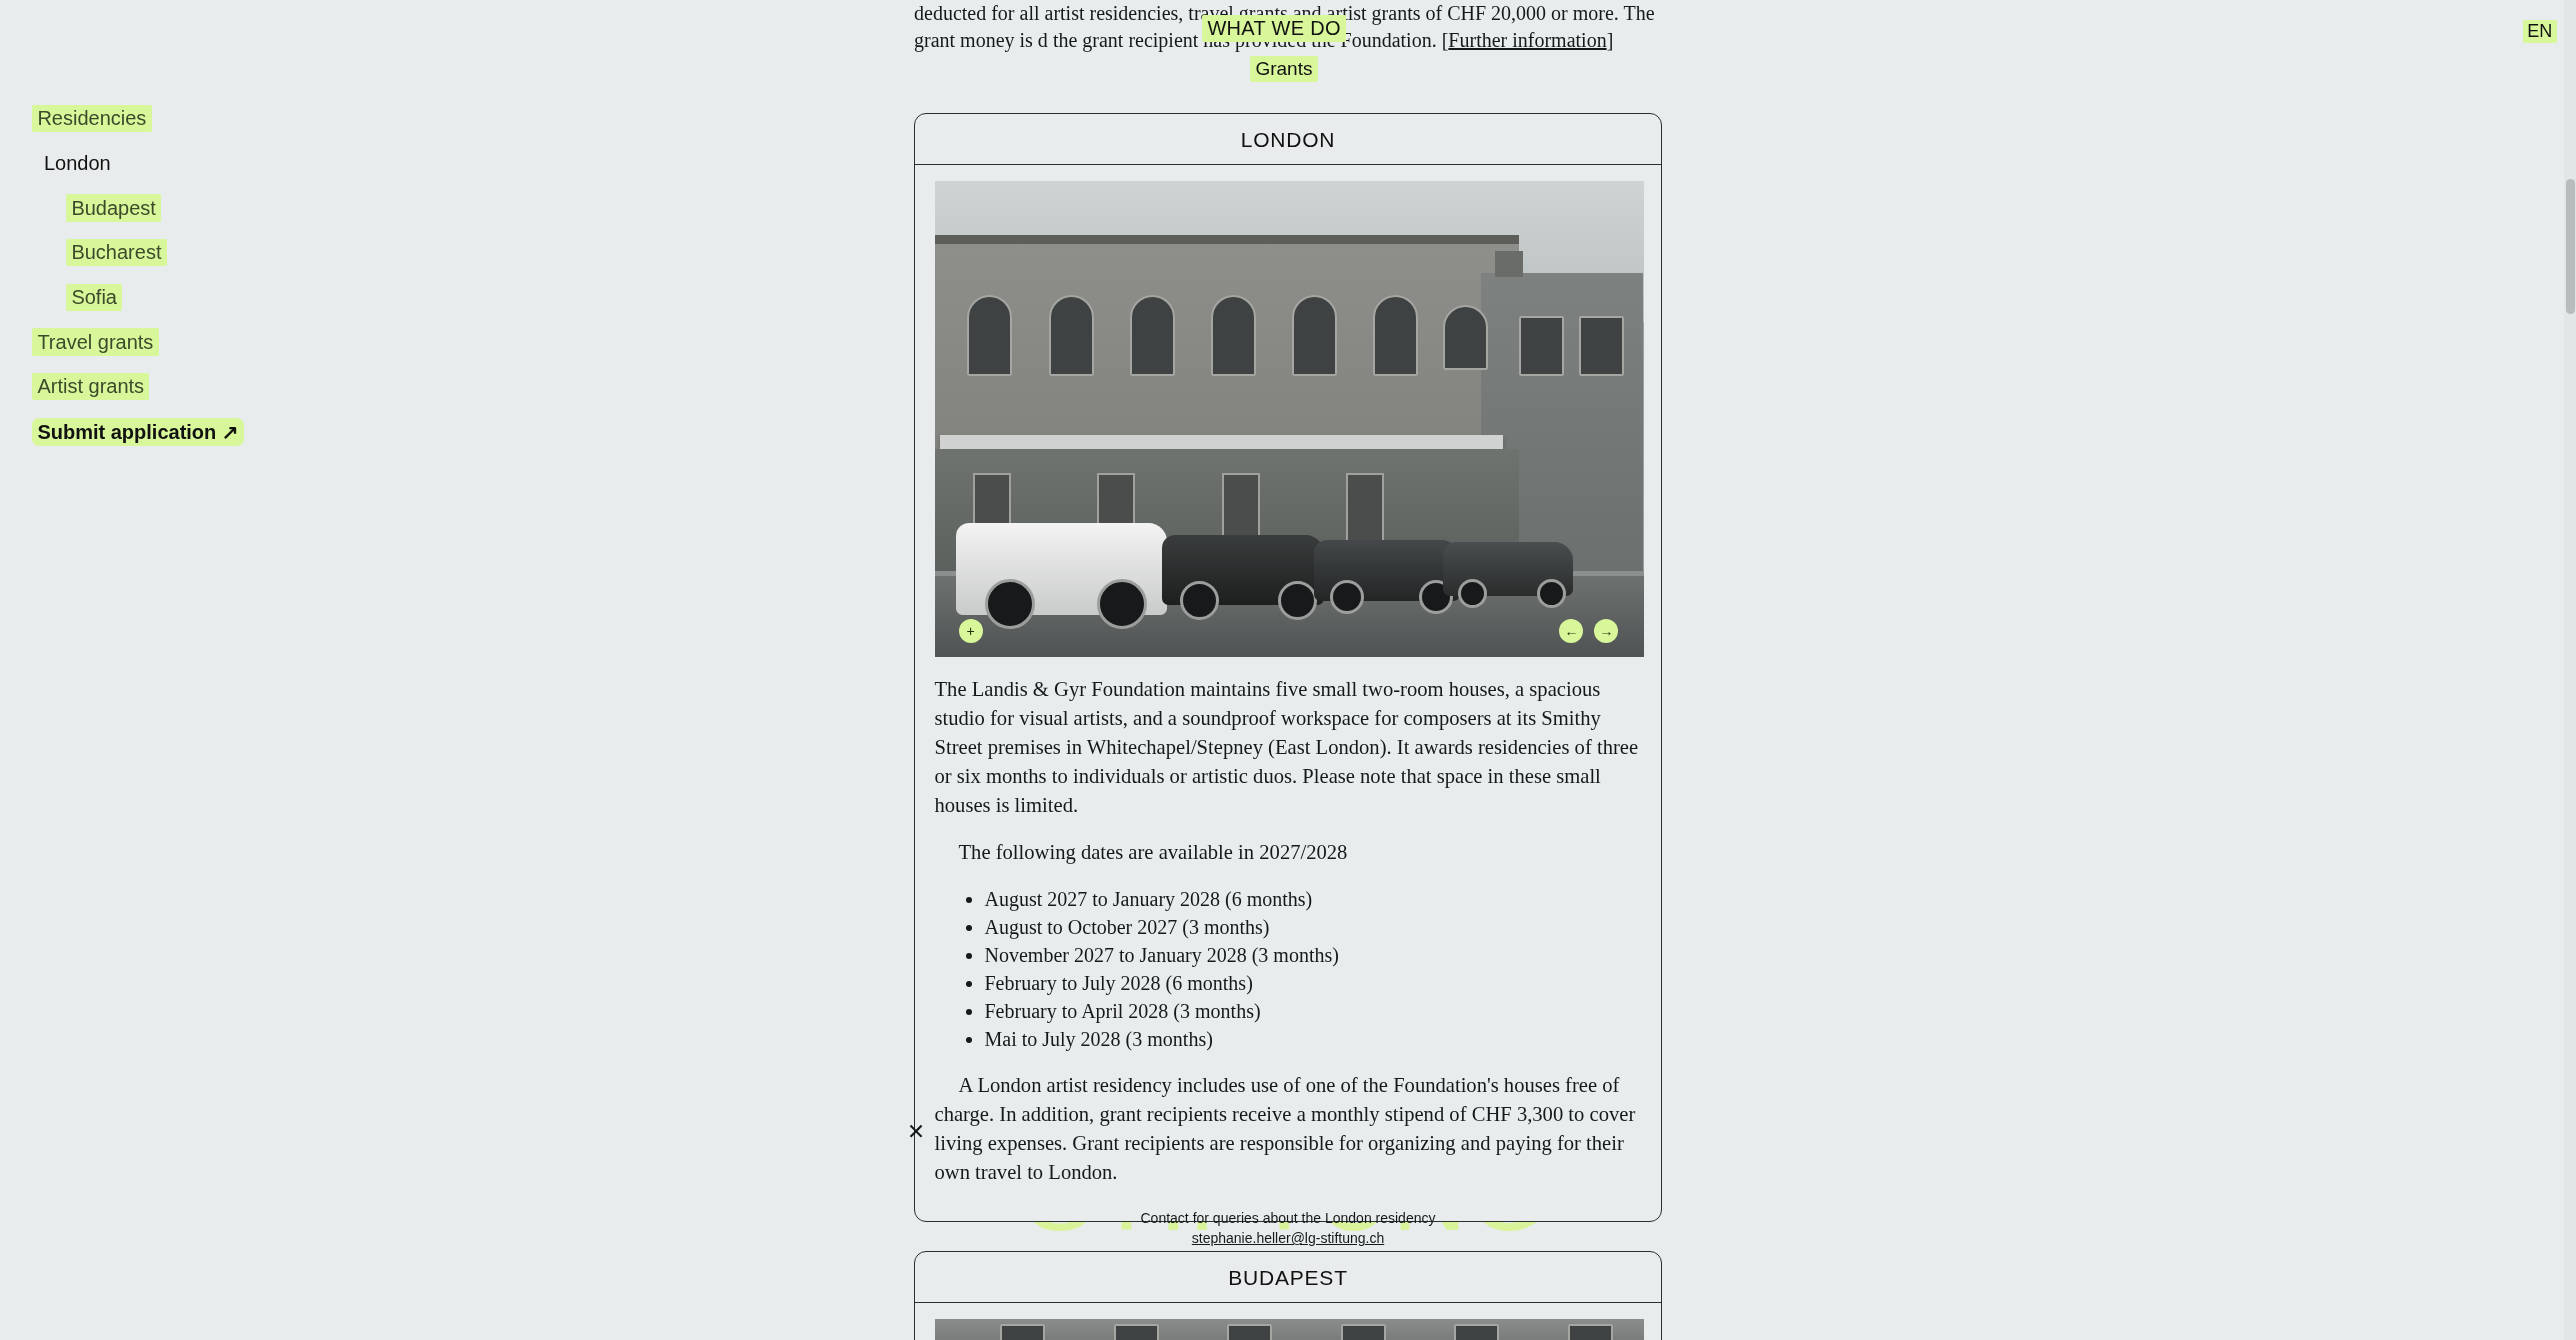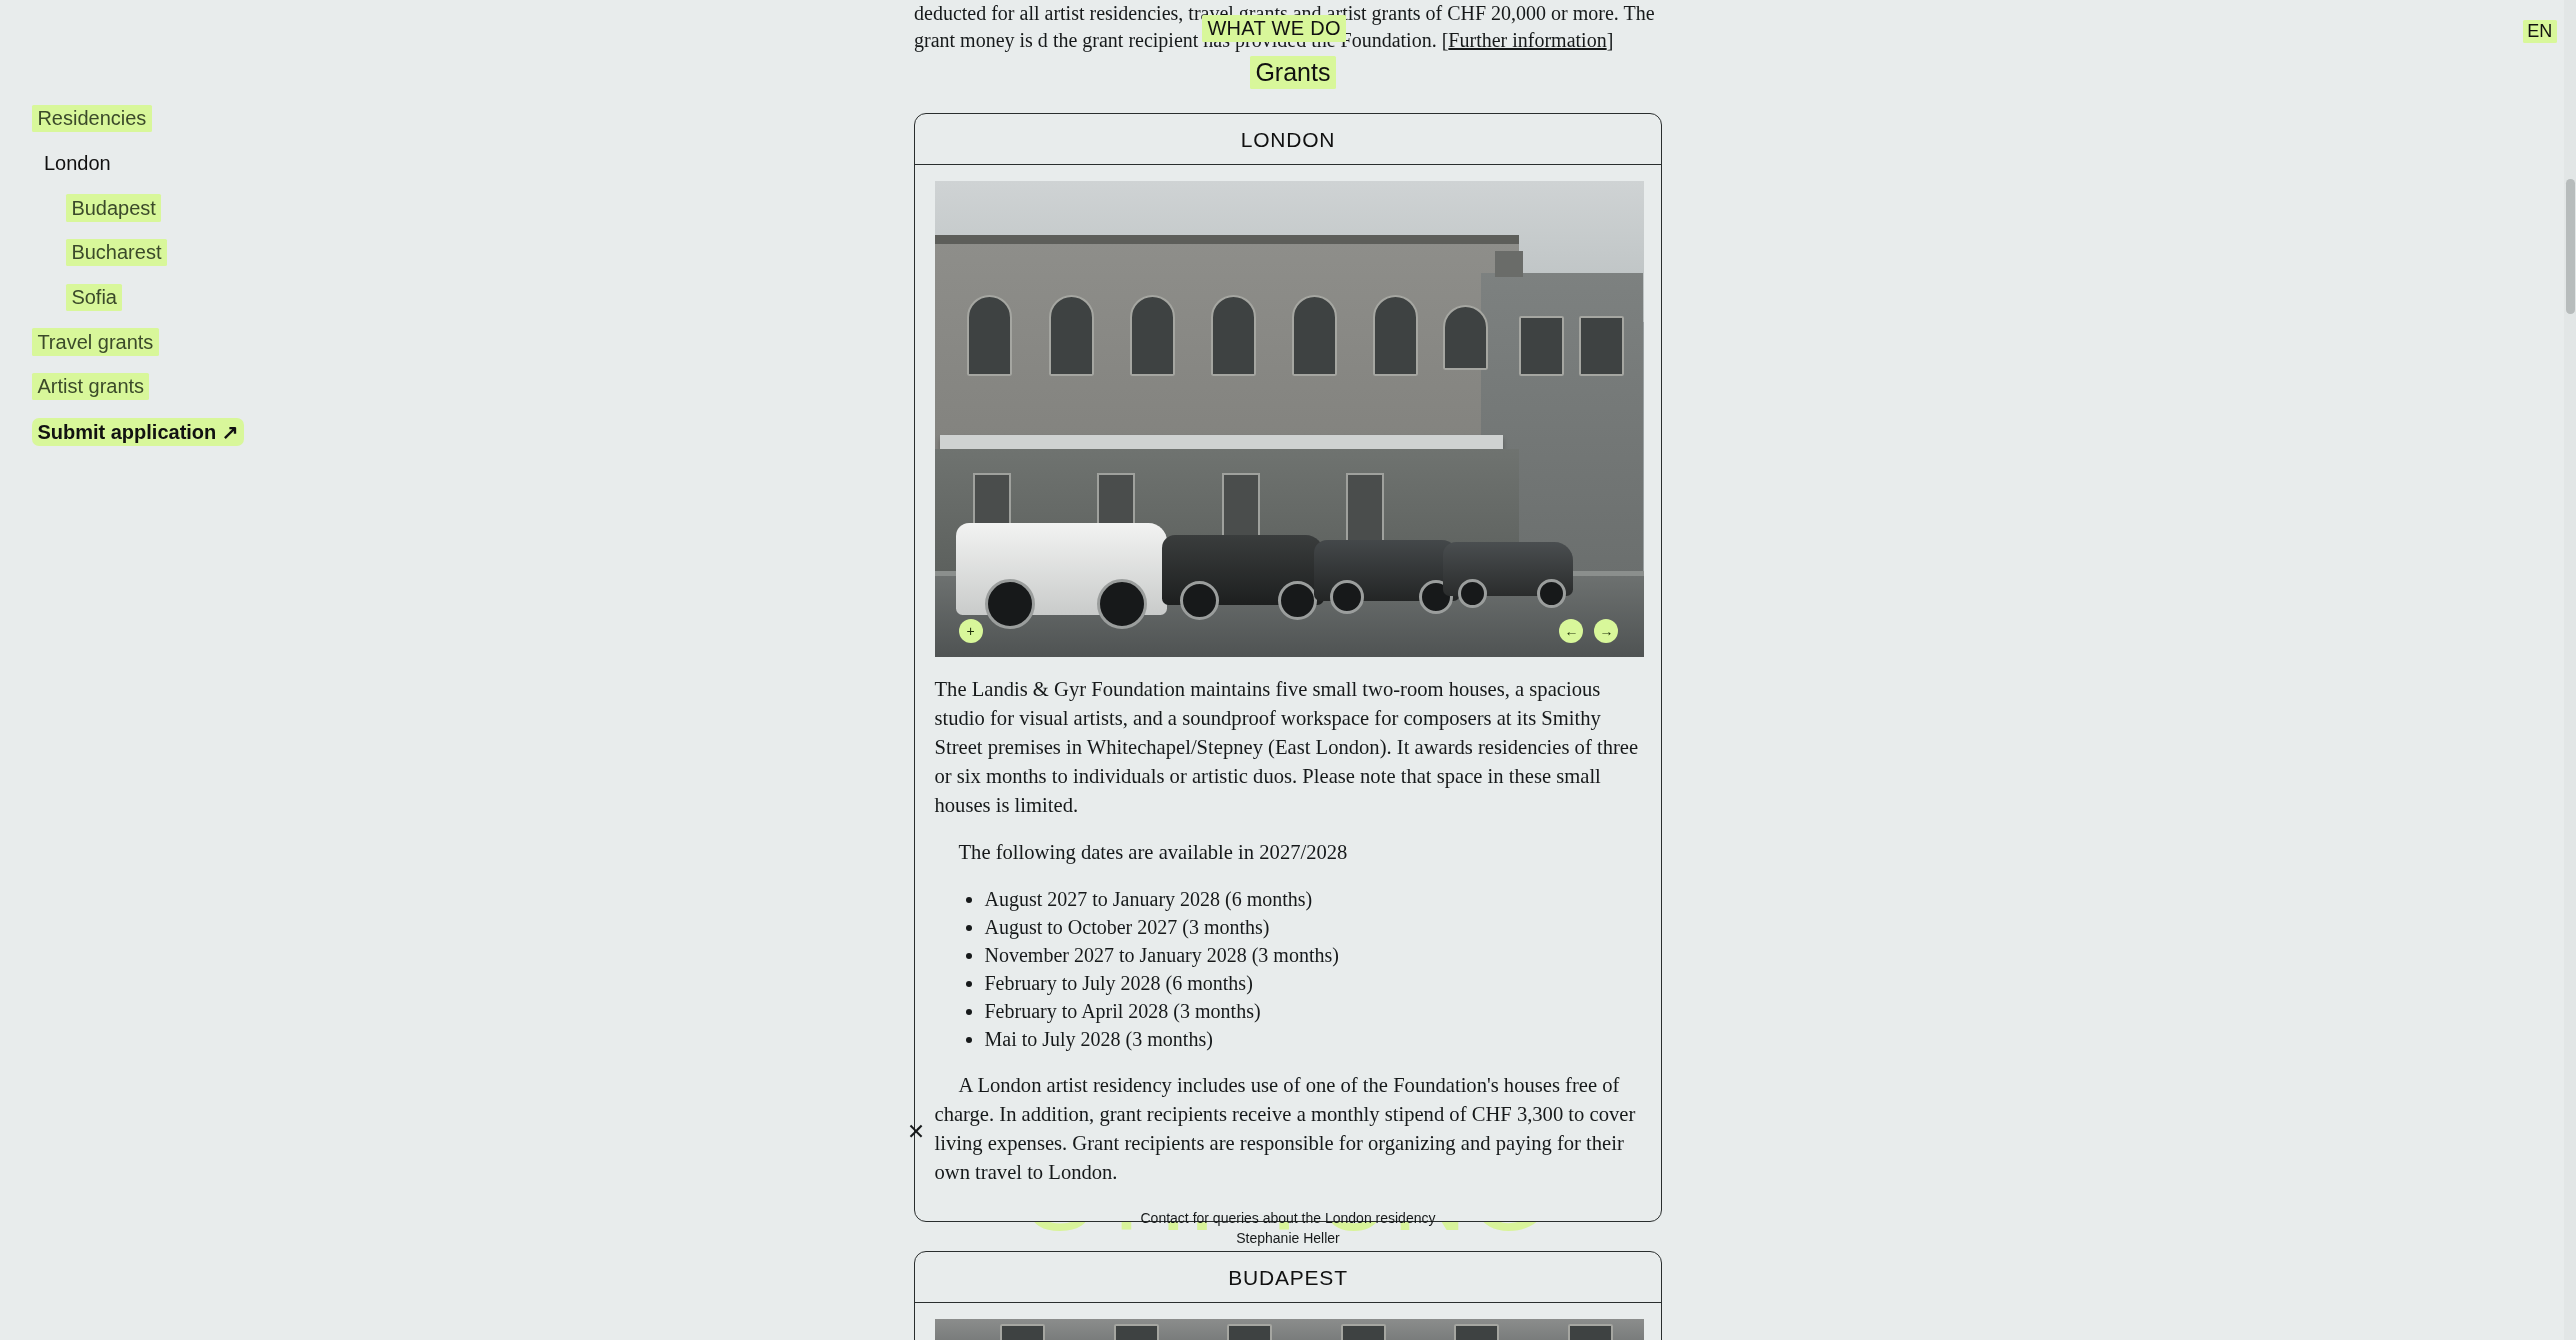--- a/index.html
+++ b/index.html
@@ -60,21 +60,21 @@
     border-radius: 1.6px;
     letter-spacing: 0.3px;
   }
   .grants-label {
     position: absolute;
     left: 1250px;
     top: 56px;
     background: #d8f79a;
     color: #111;
     font-family: "Liberation Sans", sans-serif;
-    font-size: 25px;
+    font-size: 19px;
     padding: 2.2px 5.4px;
     border-radius: 1.6px;
   }
   
   .top-par {
     position: absolute;
     left: 914px;
     top: 0px;
     width: 747px;
     font-size: 20px;
@@ -373,21 +373,20 @@
         <li>November 2027 to January 2028 (3 months)</li>
         <li>February to July 2028 (6 months)</li>
         <li>February to April 2028 (3 months)</li>
         <li>Mai to July 2028 (3 months)</li>
       </ul>
 
       <p class="body-text indented">A London artist residency includes use of one of the Foundation's houses free of charge. In addition, grant recipients receive a monthly stipend of CHF 3,300 to cover living expenses. Grant recipients are responsible for organizing and paying for their own travel to London.</p>
 
       <div class="contact">
         <div>Contact for queries about the London residency</div>
-        <div>Stephanie Heller</div>
         <div><a href="#">stephanie.heller@lg-stiftung.ch</a></div>
         <div>
           <a href="#">041 725 23 50</a>
           <span>(Monday, Tuesday and Thursday)</span>
         </div>
       </div>
     </div>
   </section>
 
   <div class="close-x">✕</div>

